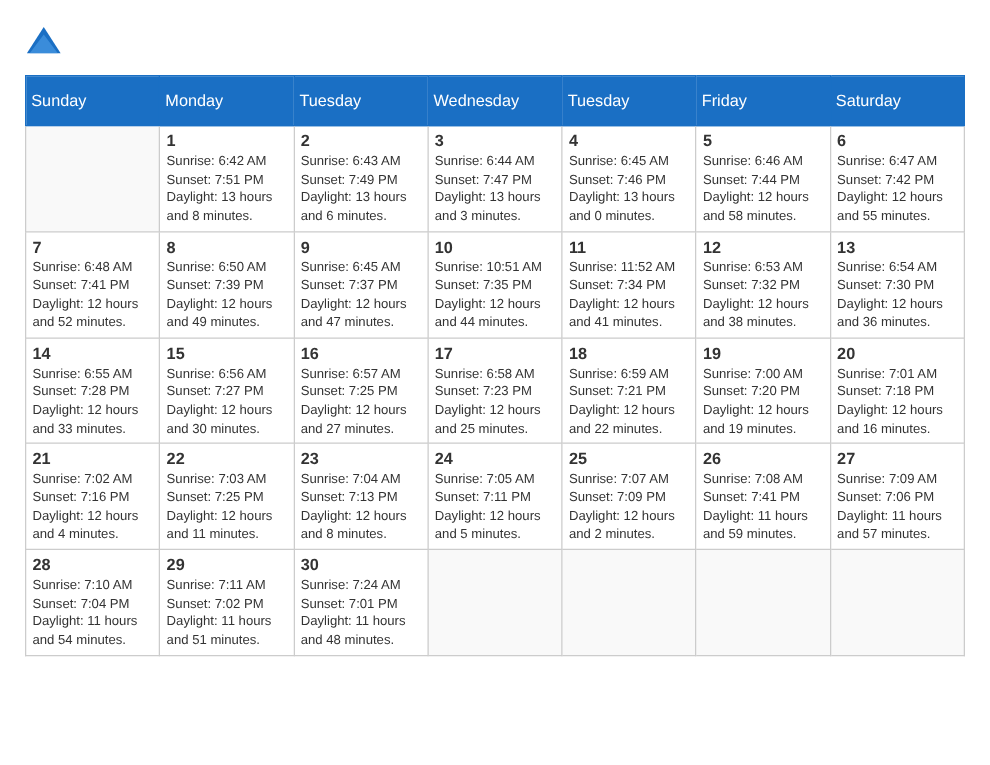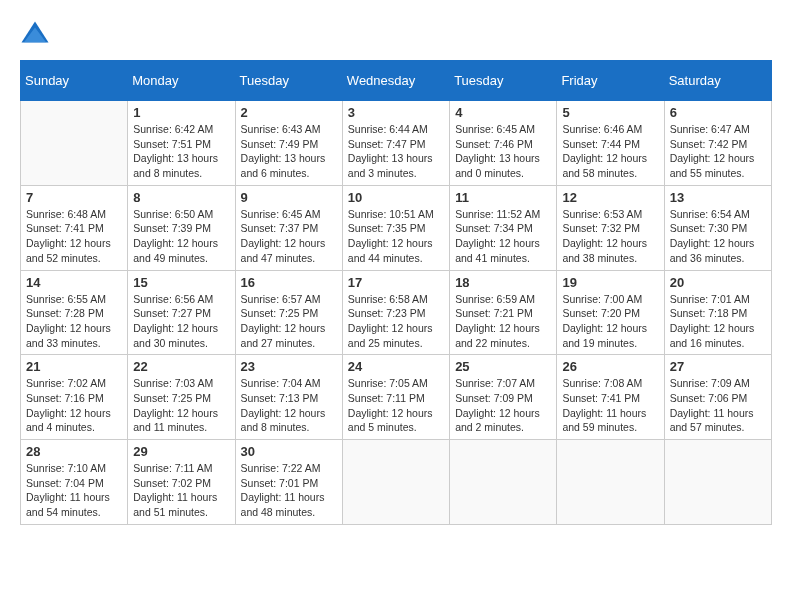--- a/index.html
+++ b/index.html
@@ -354,21 +354,21 @@
           <span class="day-number">29</span>
           <div class="day-info">
             <span>Sunrise: 7:11 AM</span><br>
             <span>Sunset: 7:02 PM</span><br>
             <span>Daylight: 11 hours and 51 minutes.</span>
           </div>
         </td>
         <td>
           <span class="day-number">30</span>
           <div class="day-info">
-            <span>Sunrise: 7:22 AM</span><br>
+            <span>Sunrise: 7:24 AM</span><br>
             <span>Sunset: 7:01 PM</span><br>
             <span>Daylight: 11 hours and 48 minutes.</span>
           </div>
         </td>
         <td class="empty-cell"></td>
         <td class="empty-cell"></td>
         <td class="empty-cell"></td>
         <td class="empty-cell"></td>
       </tr>
     </tbody>

